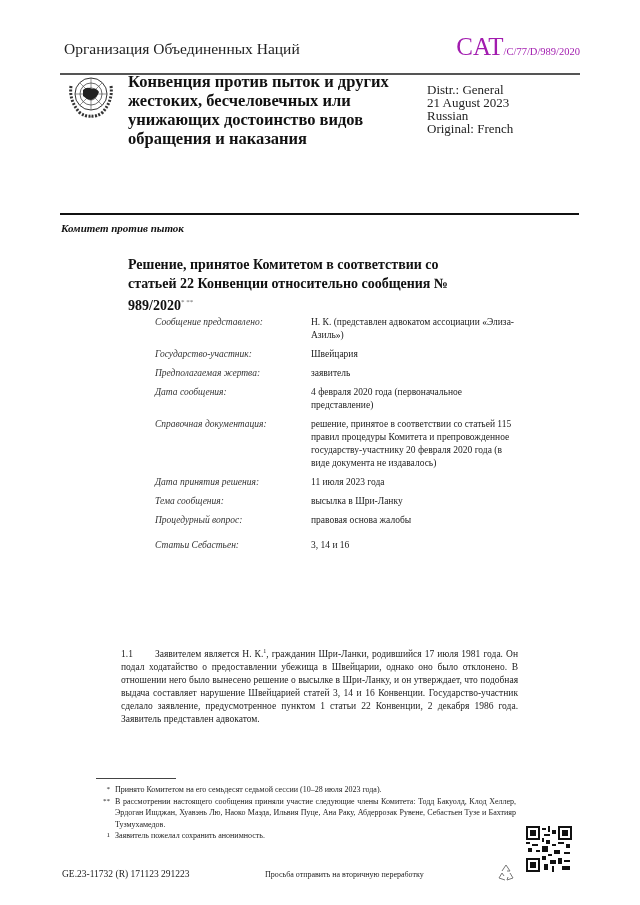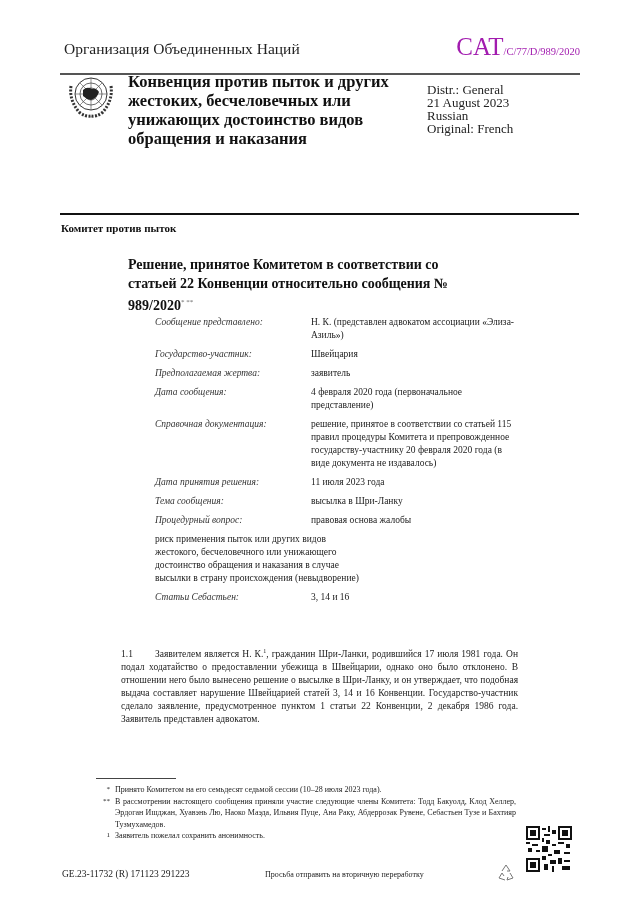--- a/index.html
+++ b/index.html
@@ -8,21 +8,21 @@
   .abs { position: absolute; }
   .org-name { left: 64px; top: 40px; font-size: 15.5px; color: #222; }
   .symbol { right: 60px; top: 33px; white-space: nowrap; color: #a21caf; }
   .symbol .cat { font-size: 25px; }
   .symbol .rest { font-size: 10.5px; }
   .rule-top { left: 60px; top: 73px; width: 520px; height: 1.5px; background: #555; }
   .un-logo { left: 65px; top: 70px; width: 52px; height: 52px; }
   .conv-title { left: 128px; top: 72px; width: 290px; font-weight: bold; font-size: 16.5px; line-height: 19px; color: #111; }
   .distr { left: 427px; top: 83px; font-size: 13px; line-height: 13px; color: #222; }
   .rule-mid { left: 60px; top: 213px; width: 519px; height: 2px; background: #111; }
-  .committee { left: 61px; top: 222px; font-weight: bold; font-size: 11px; color: #111; }
+  .committee { left: 61px; top: 222px; font-weight: bold; font-size: 11px; color: #111; font-style: italic; }
   .decision-title { left: 128px; top: 255px; width: 360px; font-weight: bold; font-size: 14px; line-height: 19px; color: #111; }
   .decision-title sup { font-size: 7px; font-weight: normal; color: #666; vertical-align: super; }
   .meta { left: 155px; top: 316px; width: 370px; font-size: 9.5px; line-height: 13px; color: #222; }
   .meta-row { display: flex; margin-bottom: 6px; }
   .meta-label { width: 156px; font-style: italic; flex: none; color: #333; }
   .meta-value { width: 210px; }
   .para { left: 121px; top: 645px; width: 397px; font-size: 9.5px; line-height: 13px; text-align: justify; color: #222; }
   .para .num { display: inline-block; width: 34px; }
   .para sup { font-size: 6px; }
   .fn-rule { left: 96px; top: 778px; width: 80px; height: 1px; background: #444; }
@@ -102,21 +102,20 @@
     </div>
   <div class="meta-row">
       <div class="meta-label">Тема сообщения:</div>
       <div class="meta-value">высылка в Шри-Ланку</div>
     </div>
   <div class="meta-row">
       <div class="meta-label">Процедурный вопрос:</div>
       <div class="meta-value">правовая основа жалобы</div>
     </div>
   <div class="meta-row">
-      <div class="meta-value">риск применения пыток или других видов жестокого, бесчеловечного или унижающего достоинство обращения и наказания в случае высылки в страну происхождения (невыдворение)</div>
     </div>
   <div class="meta-row">
       <div class="meta-label">Статьи Себастьен:</div>
       <div class="meta-value">3, 14 и 16</div>
     </div>
 </div>
 
 <div class="abs para">
   <span class="num">1.1</span><span>Заявителем является Н. К.</span><sup>1</sup><span>, гражданин Шри-Ланки, родившийся 17 июля 1981 года. Он подал ходатайство о предоставлении убежища в Швейцарии, однако оно было отклонено. В отношении него было вынесено решение о высылке в Шри-Ланку, и он утверждает, что подобная выдача составляет нарушение Швейцарией статей 3, 14 и 16 Конвенции. Государство-участник сделало заявление, предусмотренное пунктом 1 статьи 22 Конвенции, 2 декабря 1986 года. Заявитель представлен адвокатом.</span>
 </div>

